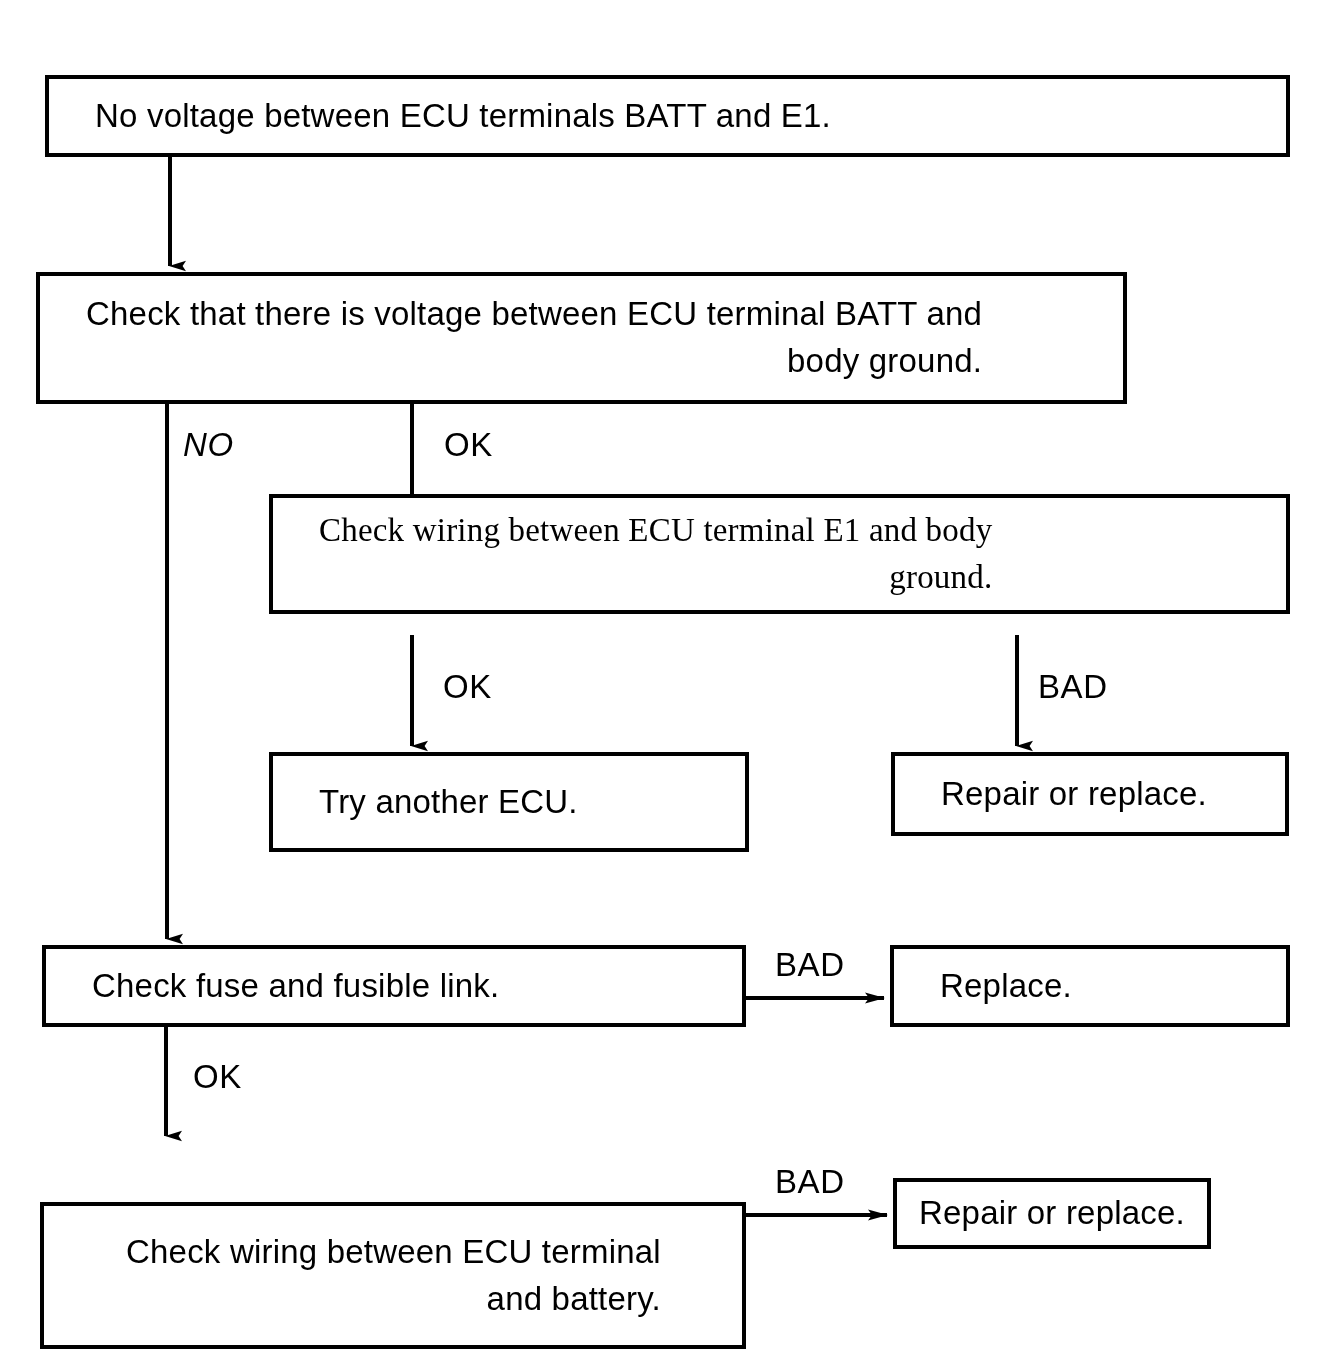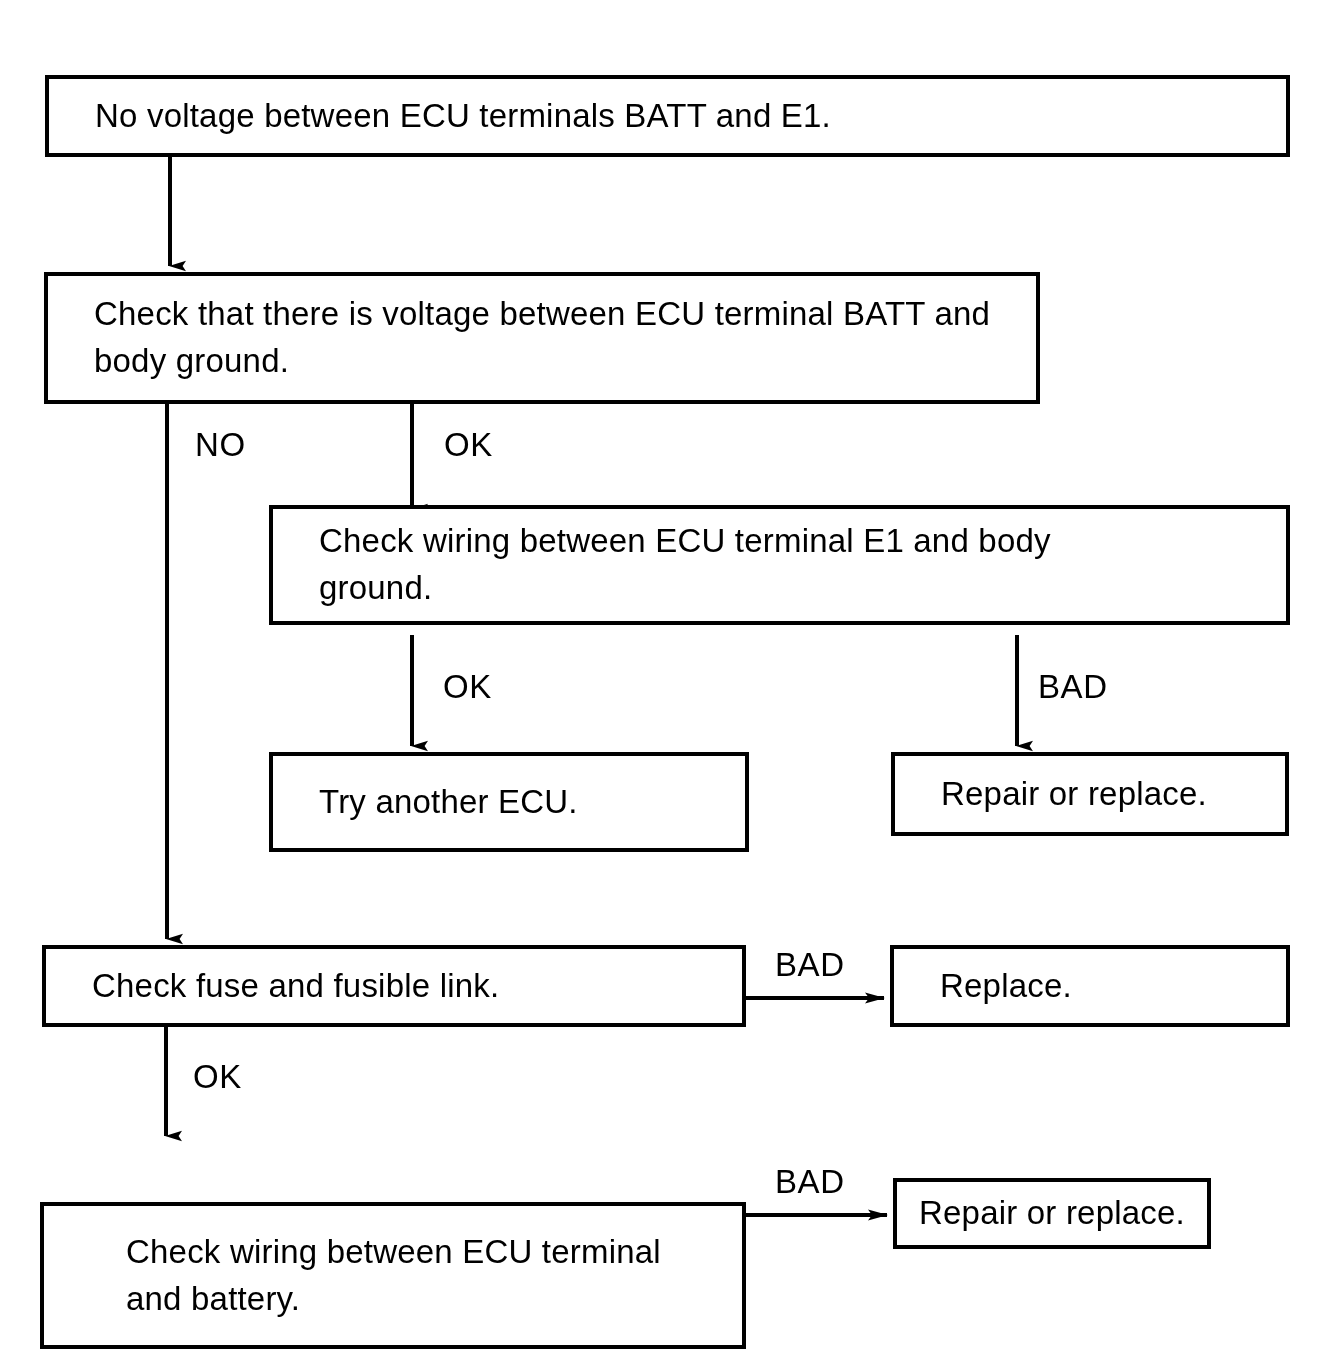--- a/index.html
+++ b/index.html
@@ -21,20 +21,21 @@
     width: 1329px;
     height: 1372px;
   }
   .node {
     position: absolute;
     box-sizing: border-box;
     border: 4px solid #000;
     background: #fff;
     display: flex;
     align-items: center;
+    text-align: right;
   }
   .node .txt {
     display: block;
     padding: 0 0 0 46px;
     font-size: 33px;
     line-height: 1.42;
     letter-spacing: 0.2px;
     white-space: pre-line;
     font-weight: 400;
   }
@@ -109,26 +110,26 @@
 
     <g>
       <line x1="746" y1="1215" x2="887" y2="1215" stroke="#000" stroke-width="4" marker-end="url(#ahr)"></line>
     </g>
   </svg>
 
   <div class="node" style="left:45px; top:75px; width:1245px; height:82px;">
     <span class="txt">No voltage between ECU terminals BATT and E1.</span>
   </div>
 
-  <div class="node" style="left:44px; top:272px; width:996px; height:132px;">
+  <div class="node" style="left:36px; top:272px; width:1091px; height:132px;">
     <span class="txt">Check that there is voltage between ECU terminal BATT and
 body ground.</span>
   </div>
 
-  <div class="node" style="left:269px; top:505px; width:1021px; height:120px;">
+  <div class="node" style="left:269px; top:494px; width:1021px; height:120px;font-family:Liberation Serif, serif;">
     <span class="txt">Check wiring between ECU terminal E1 and body
 ground.</span>
   </div>
 
   <div class="node" style="left:269px; top:752px; width:480px; height:100px;">
     <span class="txt">Try another ECU.</span>
   </div>
 
   <div class="node" style="left:891px; top:752px; width:398px; height:84px;">
     <span class="txt">Repair or replace.</span>
@@ -144,21 +145,21 @@
 
   <div class="node" style="left:40px; top:1202px; width:706px; height:147px;padding-left:36px;">
     <span class="txt">Check wiring between ECU terminal
 and battery.</span>
   </div>
 
   <div class="node tight" style="left:893px; top:1178px; width:318px; height:71px;">
     <span class="txt">Repair or replace.</span>
   </div>
 
-  <div class="edge-label" style="left:195px; top:428px;">NO</div>
+  <div class="edge-label" style="left:183px; top:428px;font-style:italic;">NO</div>
 
   <div class="edge-label" style="left:444px; top:428px;">OK</div>
 
   <div class="edge-label" style="left:443px; top:670px;">OK</div>
 
   <div class="edge-label" style="left:1038px; top:670px;">BAD</div>
 
   <div class="edge-label" style="left:775px; top:948px;">BAD</div>
 
   <div class="edge-label" style="left:193px; top:1060px;">OK</div>

